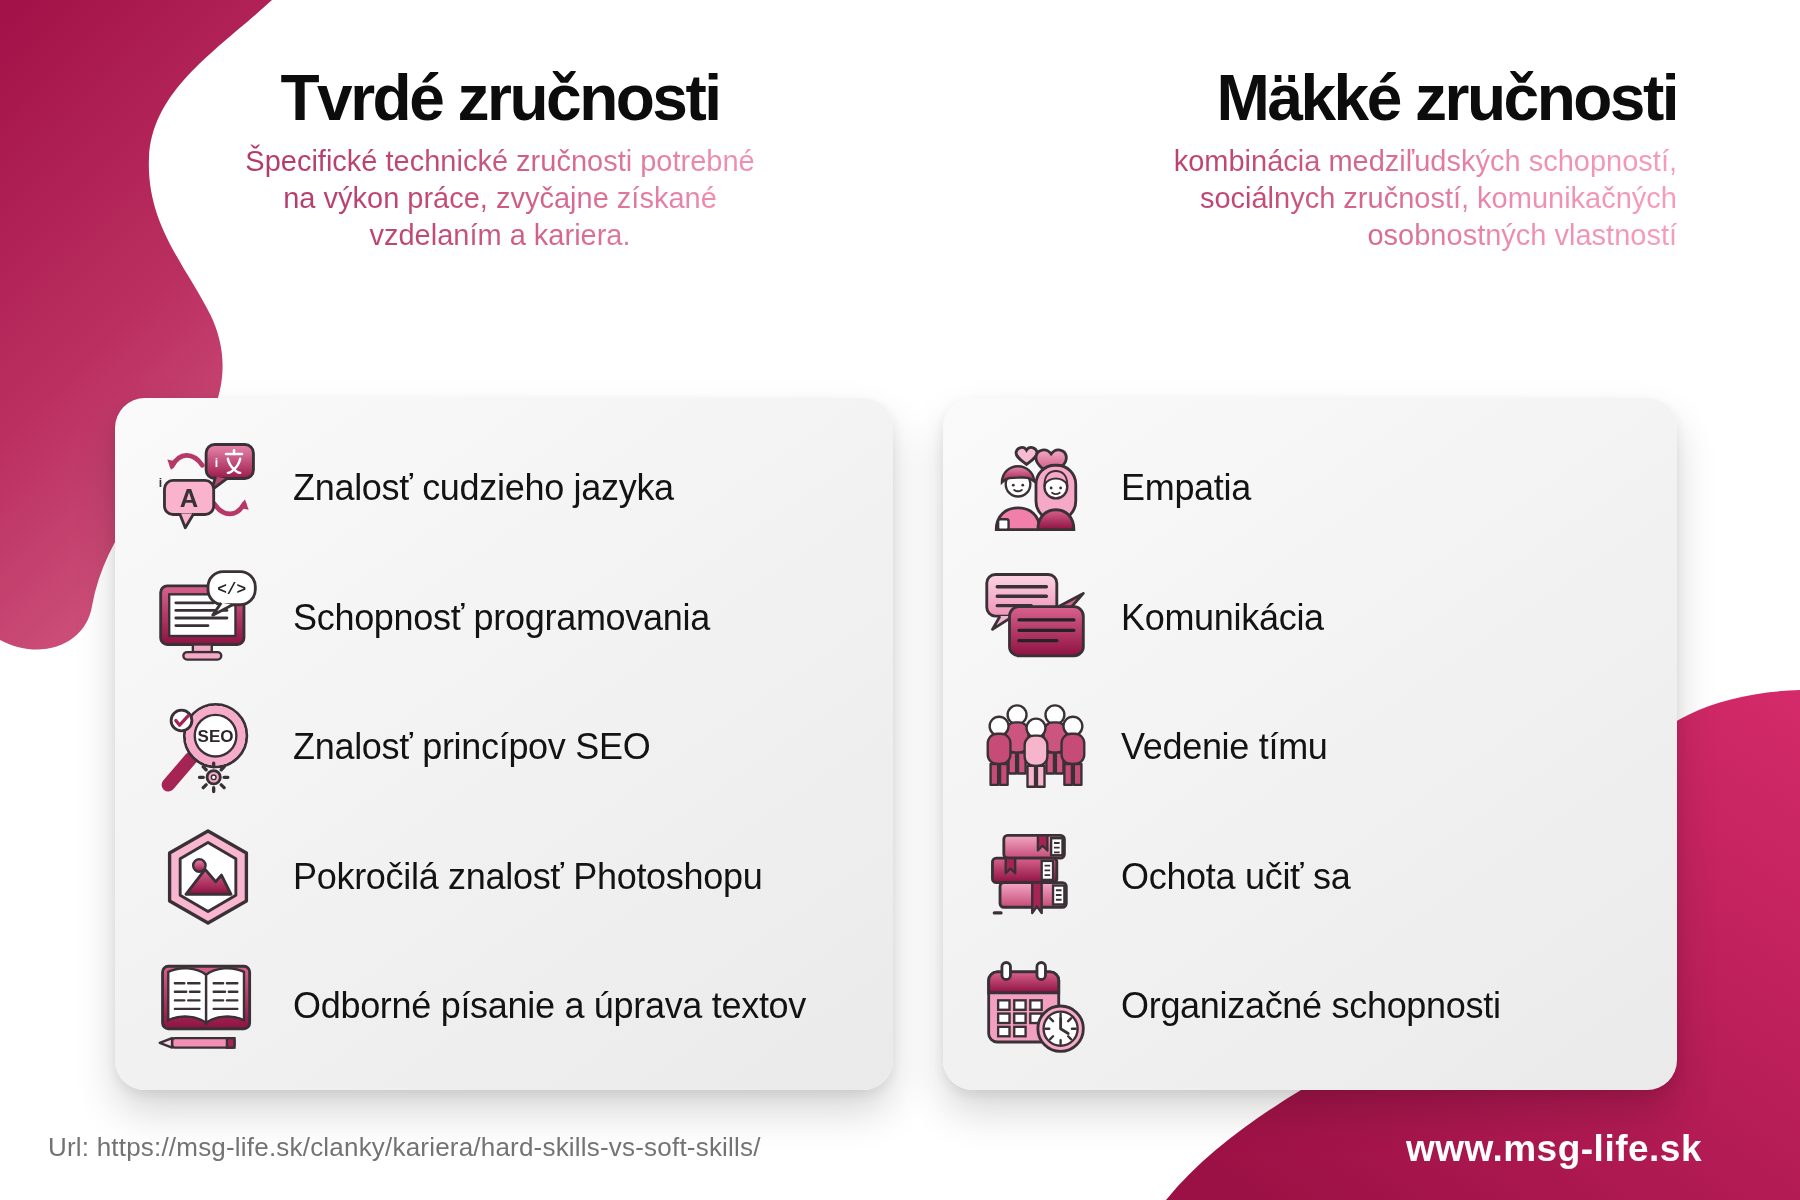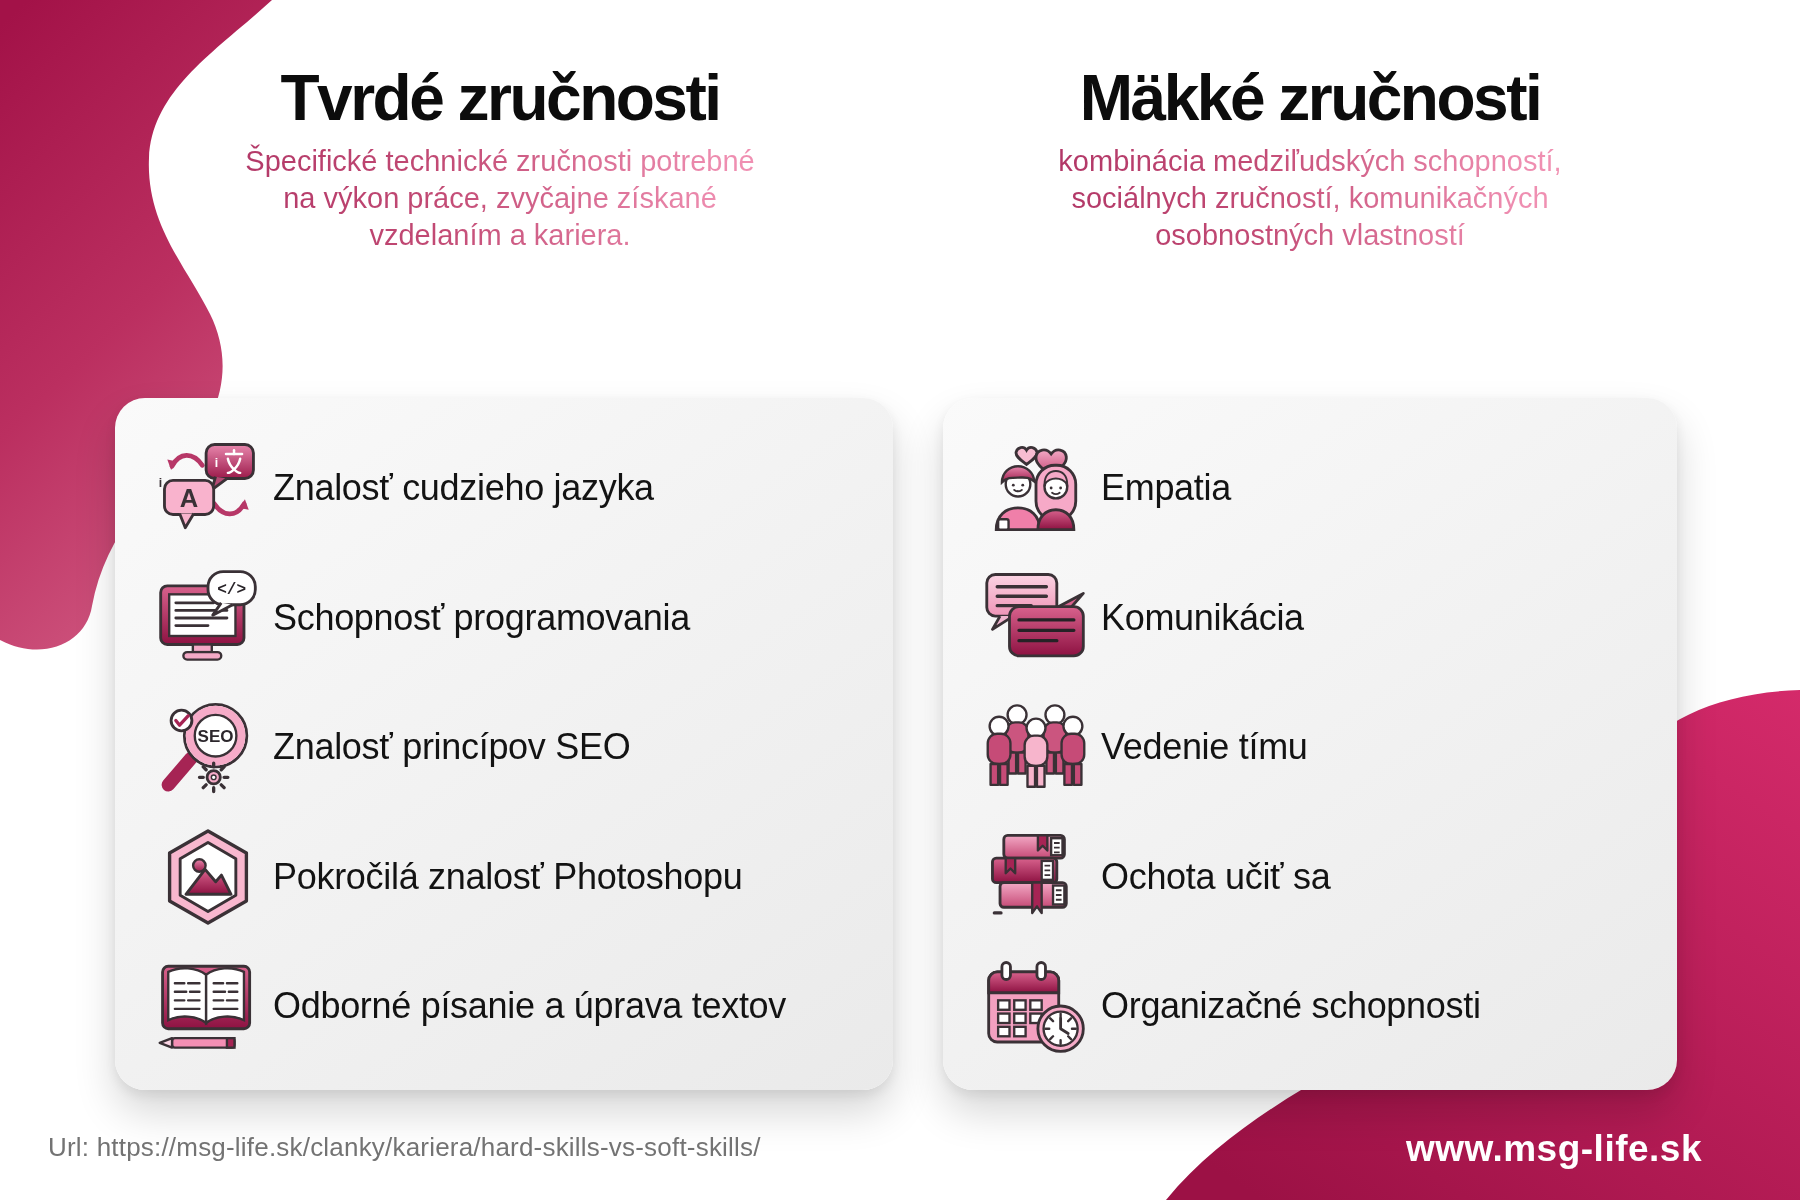--- a/index.html
+++ b/index.html
@@ -7,21 +7,21 @@
     width:1800px;height:1200px;position:relative;overflow:hidden;
     background:#ffffff;
     font-family:"Liberation Sans", sans-serif;
   }
   .blob{position:absolute;}
   .blob-tl{left:0;top:0;width:400px;height:660px;}
   .blob-br{left:1120px;top:582px;width:680px;height:618px;}
 
   .col-head{position:absolute;text-align:center;}
   .col-head.left{left:105px;width:790px;top:64px;}
-  .col-head.right{left:943px;width:734px;top:64px;}
+  .col-head.right{left:943px;width:734px;top:64px;text-align:right;}
   .col-title{
     margin:0;font-size:64px;font-weight:900;letter-spacing:-2.5px;
     color:#0c0c0c;line-height:1.08;
   }
   .subtitle{
     margin:10px auto 0 auto;font-size:29px;line-height:37px;font-weight:500;
     background:linear-gradient(90deg,#a82c5f 0%,#c24a74 42%,#ee8db0 78%,#f79cba 100%);
     -webkit-background-clip:text;background-clip:text;
     color:transparent;-webkit-text-fill-color:transparent;
   }
@@ -35,21 +35,21 @@
     display:flex;flex-direction:column;justify-content:space-between;
     padding:42px 28px 36px 30px;
   }
   .card-left{left:115px;width:778px;}
   .card-right{left:943px;width:734px;}
 
   .row{display:flex;align-items:center;}
   .icon-cell{width:126px;flex:none;display:flex;justify-content:center;align-items:center;}
   .icon-cell svg{width:106px;height:96px;}
   .row-label{
-    margin-left:2px;font-size:36px;font-weight:500;color:#131313;letter-spacing:-0.3px;
+    margin-left:22px;font-size:36px;font-weight:500;color:#131313;letter-spacing:-0.3px;
   }
 
   .source-url{
     position:absolute;left:48px;top:1132px;font-size:26px;color:#737373;letter-spacing:0.2px;
   }
   .brand{
     position:absolute;right:98px;top:1128px;font-size:37px;font-weight:800;color:#ffffff;letter-spacing:0.5px;
   }
 </style>
 </head>

